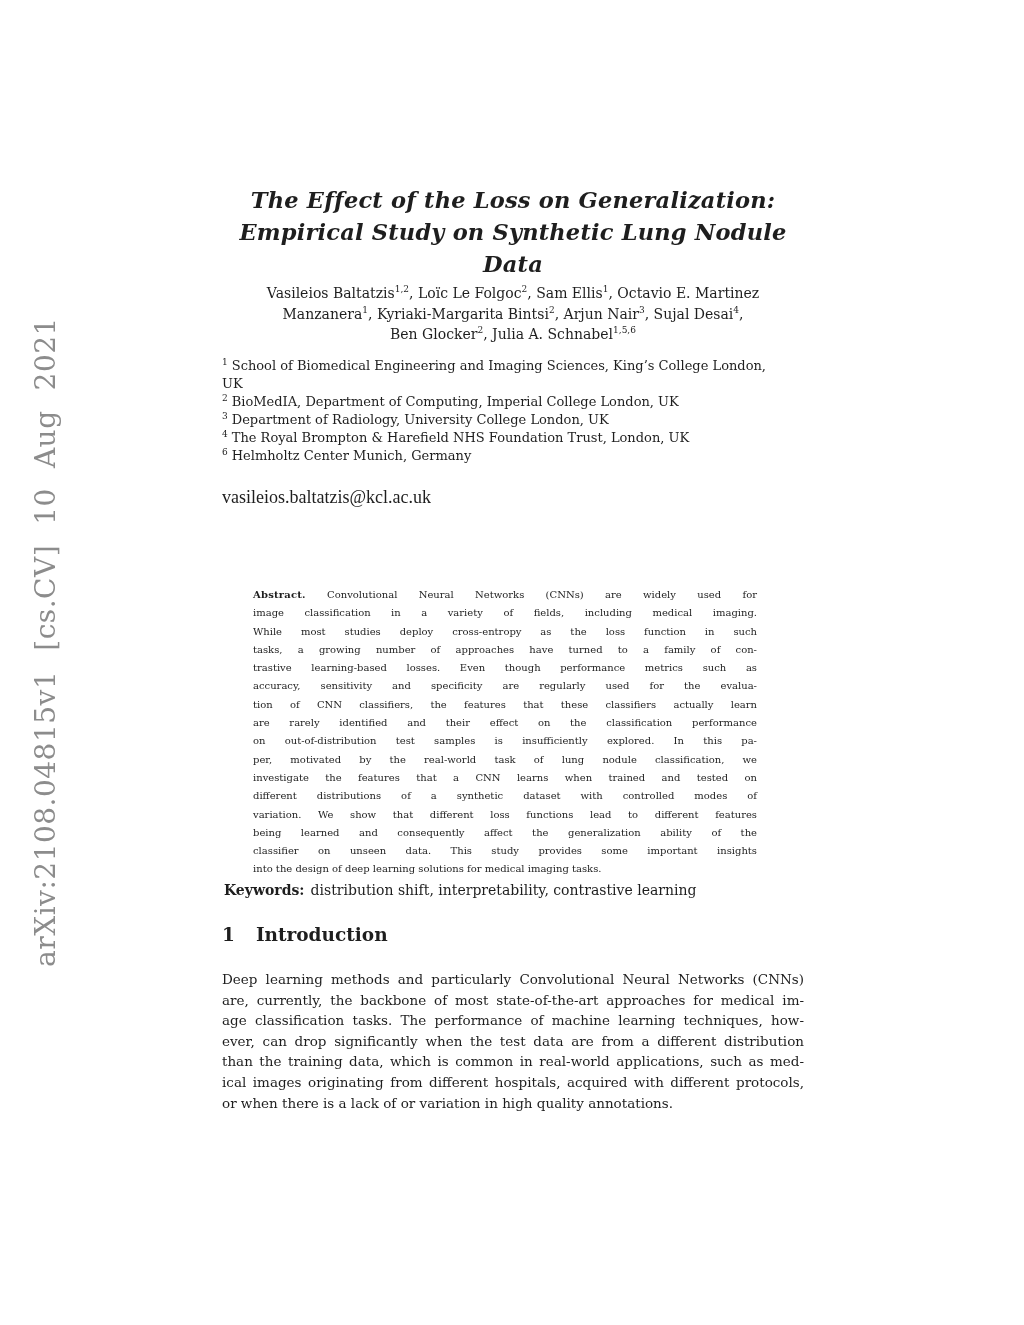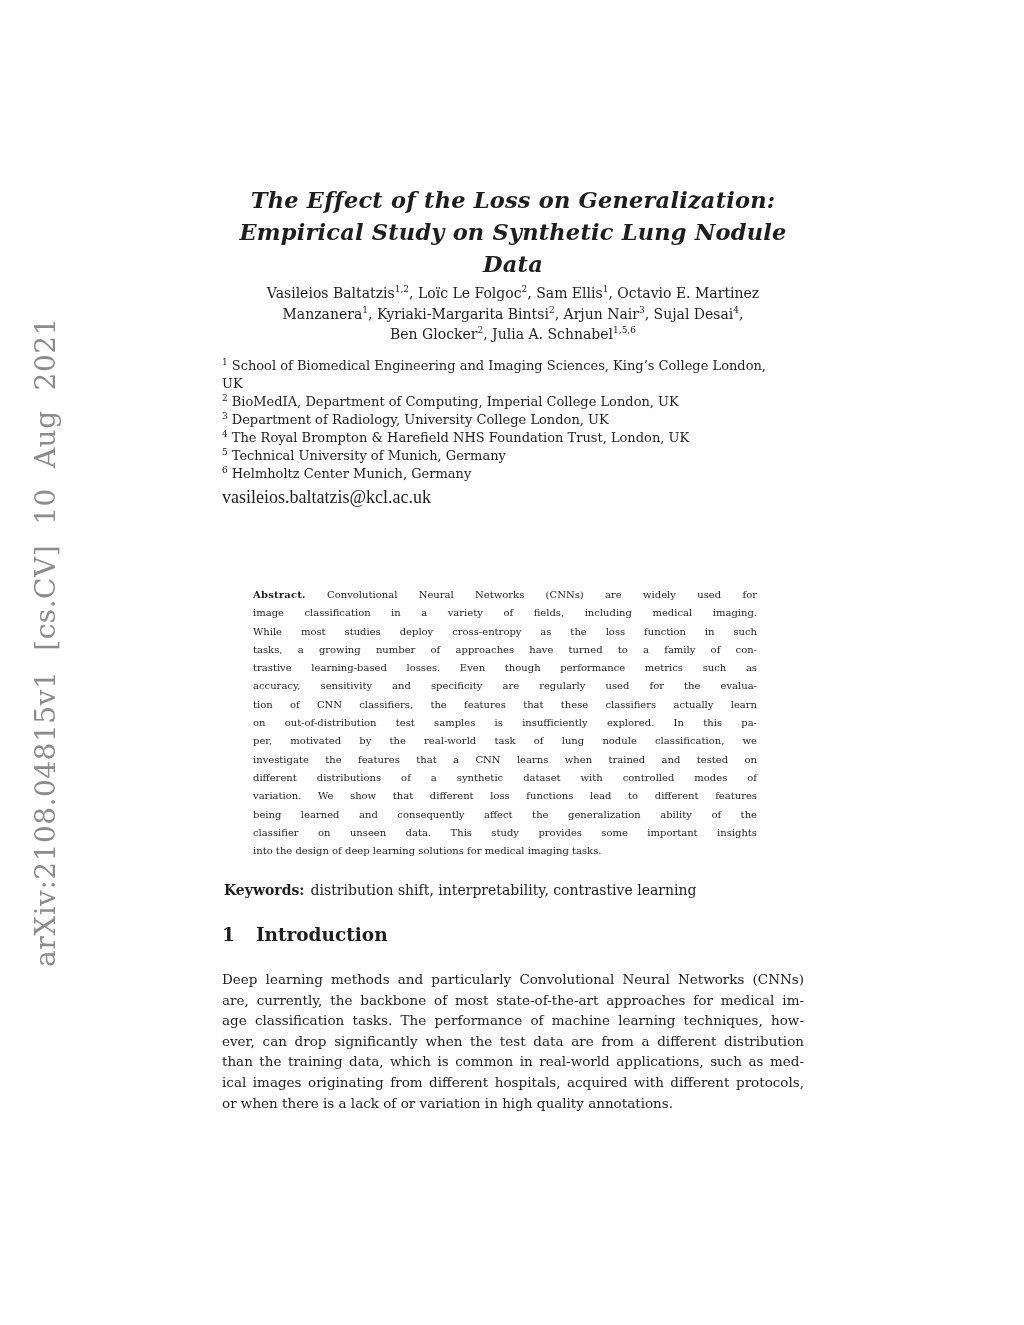--- a/index.html
+++ b/index.html
@@ -131,34 +131,34 @@
     </h1>
 
     <div class="authors" id="authors"><span>Vasileios Baltatzis</span><sup>1,2</sup>, <span>Loïc Le Folgoc</span><sup>2</sup>, <span>Sam Ellis</span><sup>1</sup>, <span>Octavio E. Martinez Manzanera</span><sup>1</sup>, <span>Kyriaki-Margarita Bintsi</span><sup>2</sup>, <span>Arjun Nair</span><sup>3</sup>, <span>Sujal Desai</span><sup>4</sup>, <br><span>Ben Glocker</span><sup>2</sup>, <span>Julia A. Schnabel</span><sup>1,5,6</sup></div>
 
     <div class="affils" id="affils">
         <div class="affil-line"><sup class="affil-sup">1</sup>School of Biomedical Engineering and Imaging Sciences, King’s College London,</div>
         <div class="affil-line">UK</div>
         <div class="affil-line"><sup class="affil-sup">2</sup>BioMedIA, Department of Computing, Imperial College London, UK</div>
         <div class="affil-line"><sup class="affil-sup">3</sup>Department of Radiology, University College London, UK</div>
         <div class="affil-line"><sup class="affil-sup">4</sup>The Royal Brompton &amp; Harefield NHS Foundation Trust, London, UK</div>
-        <div class="affil-line"><sup class="affil-sup">5</sup>Technical University of Munich, Germany</div>
         <div class="affil-line"><sup class="affil-sup">6</sup>Helmholtz Center Munich, Germany</div>
       </div>
 
     <div class="email">vasileios.baltatzis@kcl.ac.uk</div>
 
     <div class="abstract" id="abstract">
         <div class="jline"><b>Abstract.</b> Convolutional Neural Networks (CNNs) are widely used for</div>
         <div class="jline">image classification in a variety of fields, including medical imaging.</div>
         <div class="jline">While most studies deploy cross-entropy as the loss function in such</div>
         <div class="jline">tasks, a growing number of approaches have turned to a family of con-</div>
         <div class="jline">trastive learning-based losses. Even though performance metrics such as</div>
         <div class="jline">accuracy, sensitivity and specificity are regularly used for the evalua-</div>
         <div class="jline">tion of CNN classifiers, the features that these classifiers actually learn</div>
+        <div class="jline">are rarely identified and their effect on the classification performance</div>
         <div class="jline">on out-of-distribution test samples is insufficiently explored. In this pa-</div>
         <div class="jline">per, motivated by the real-world task of lung nodule classification, we</div>
         <div class="jline">investigate the features that a CNN learns when trained and tested on</div>
         <div class="jline">different distributions of a synthetic dataset with controlled modes of</div>
         <div class="jline">variation. We show that different loss functions lead to different features</div>
         <div class="jline">being learned and consequently affect the generalization ability of the</div>
         <div class="jline">classifier on unseen data. This study provides some important insights</div>
         <div class="jline last">into the design of deep learning solutions for medical imaging tasks.</div>
       </div>
 

